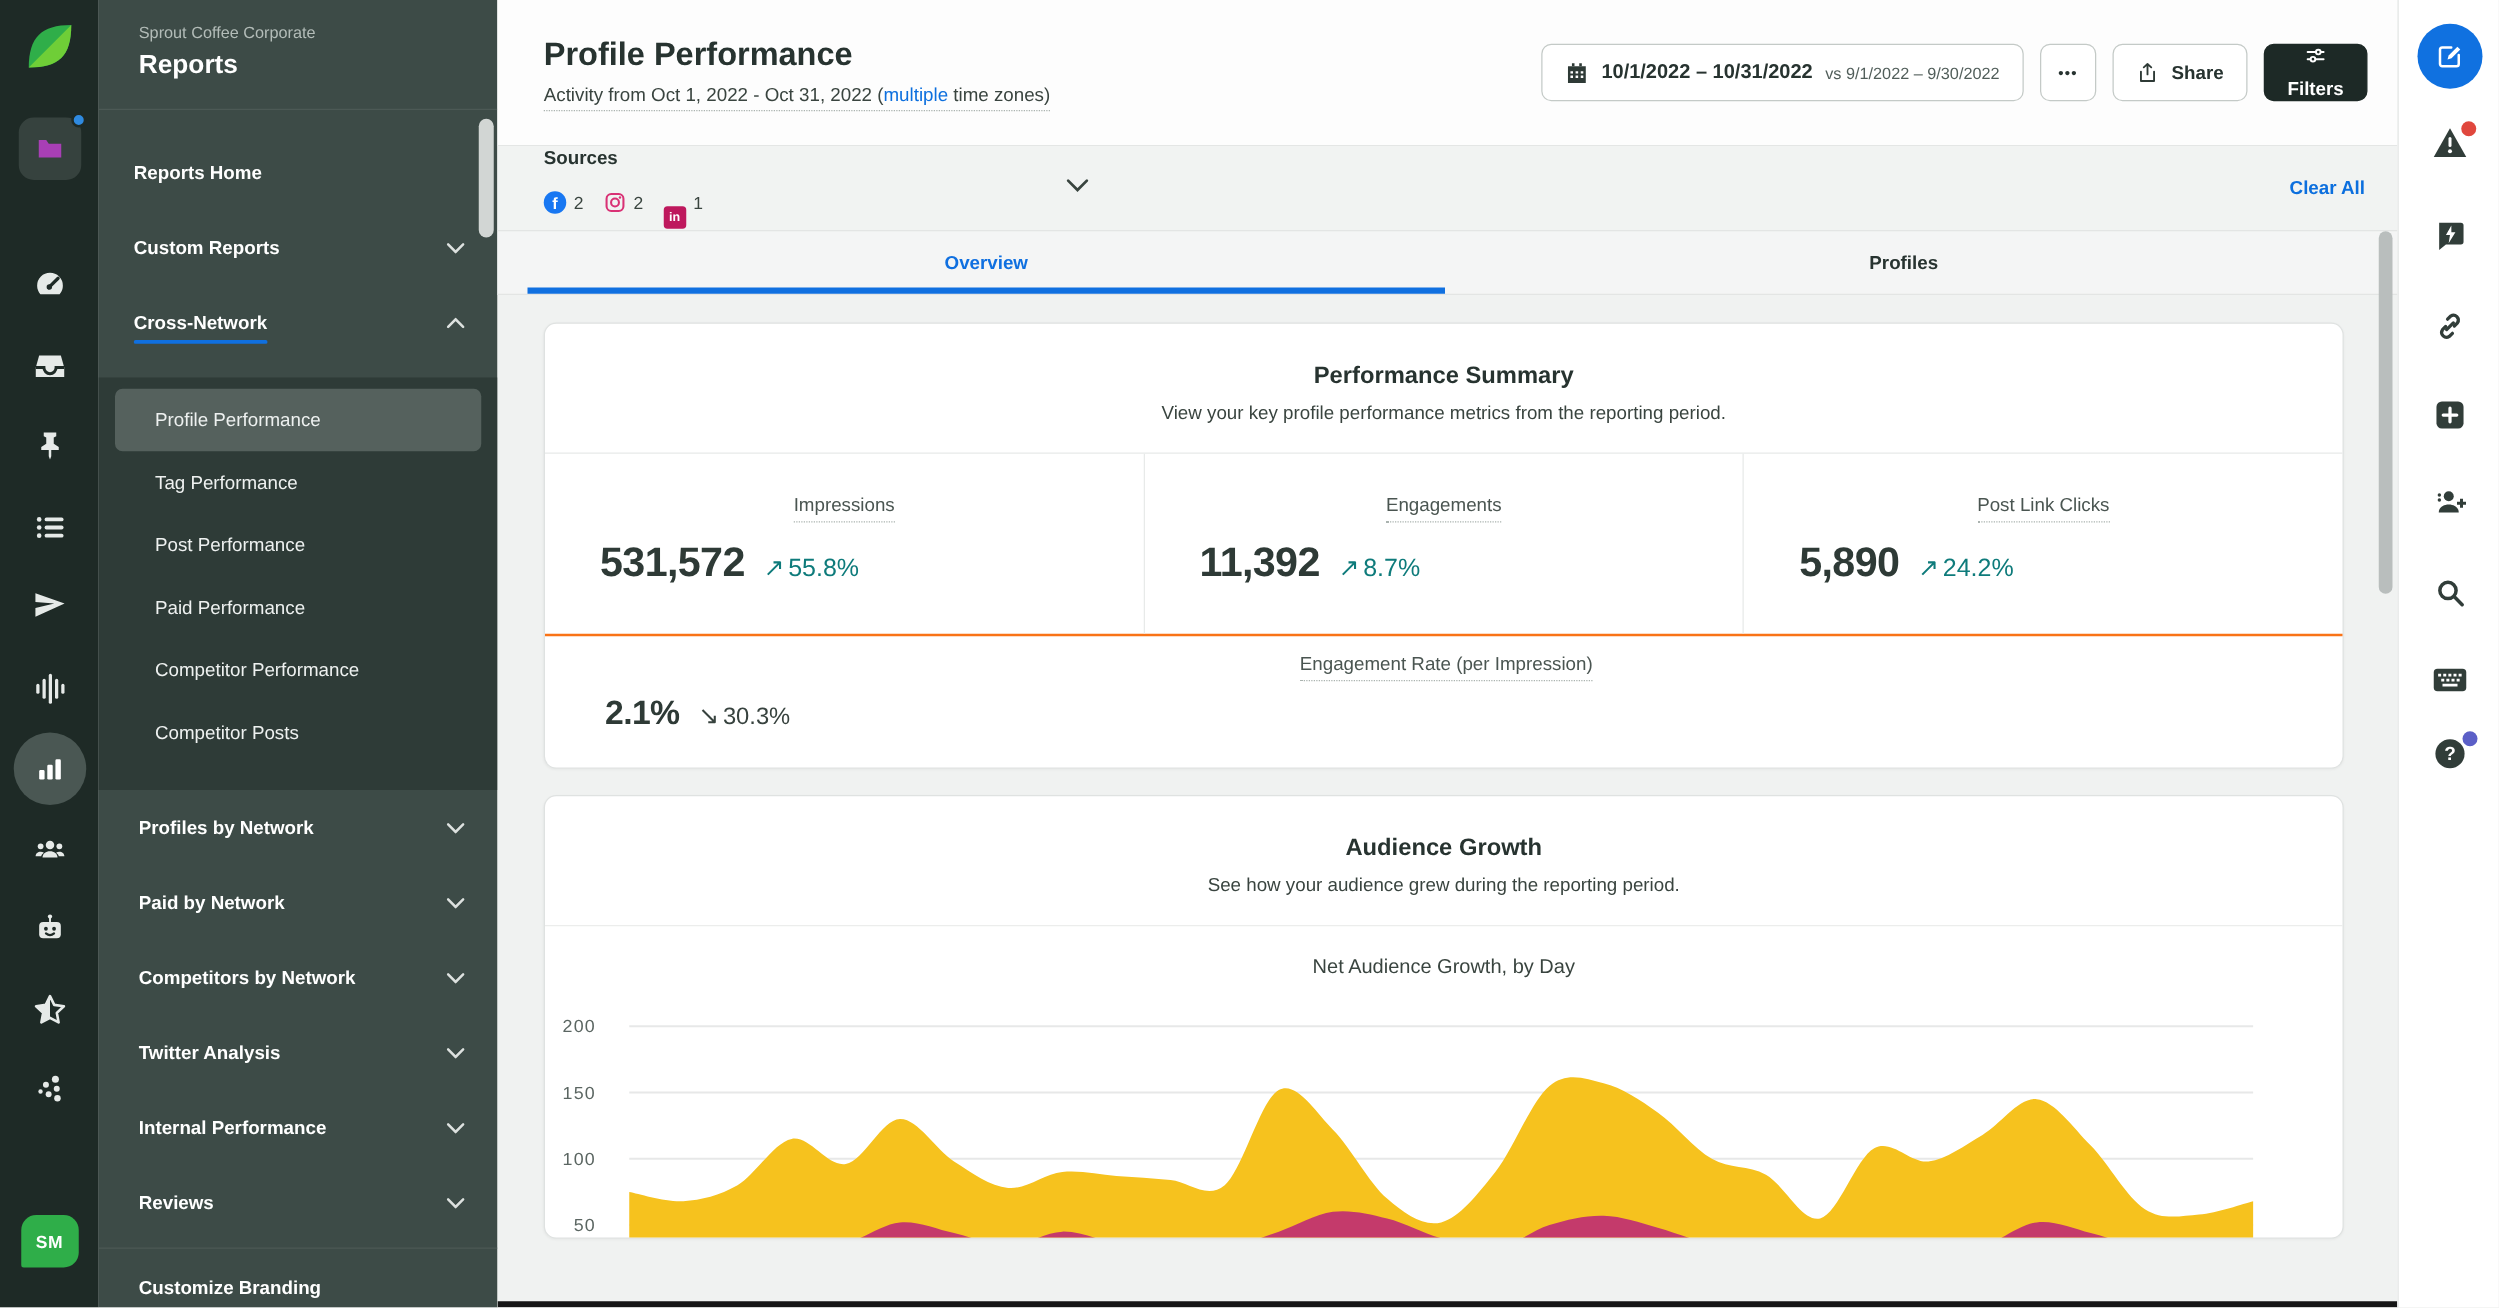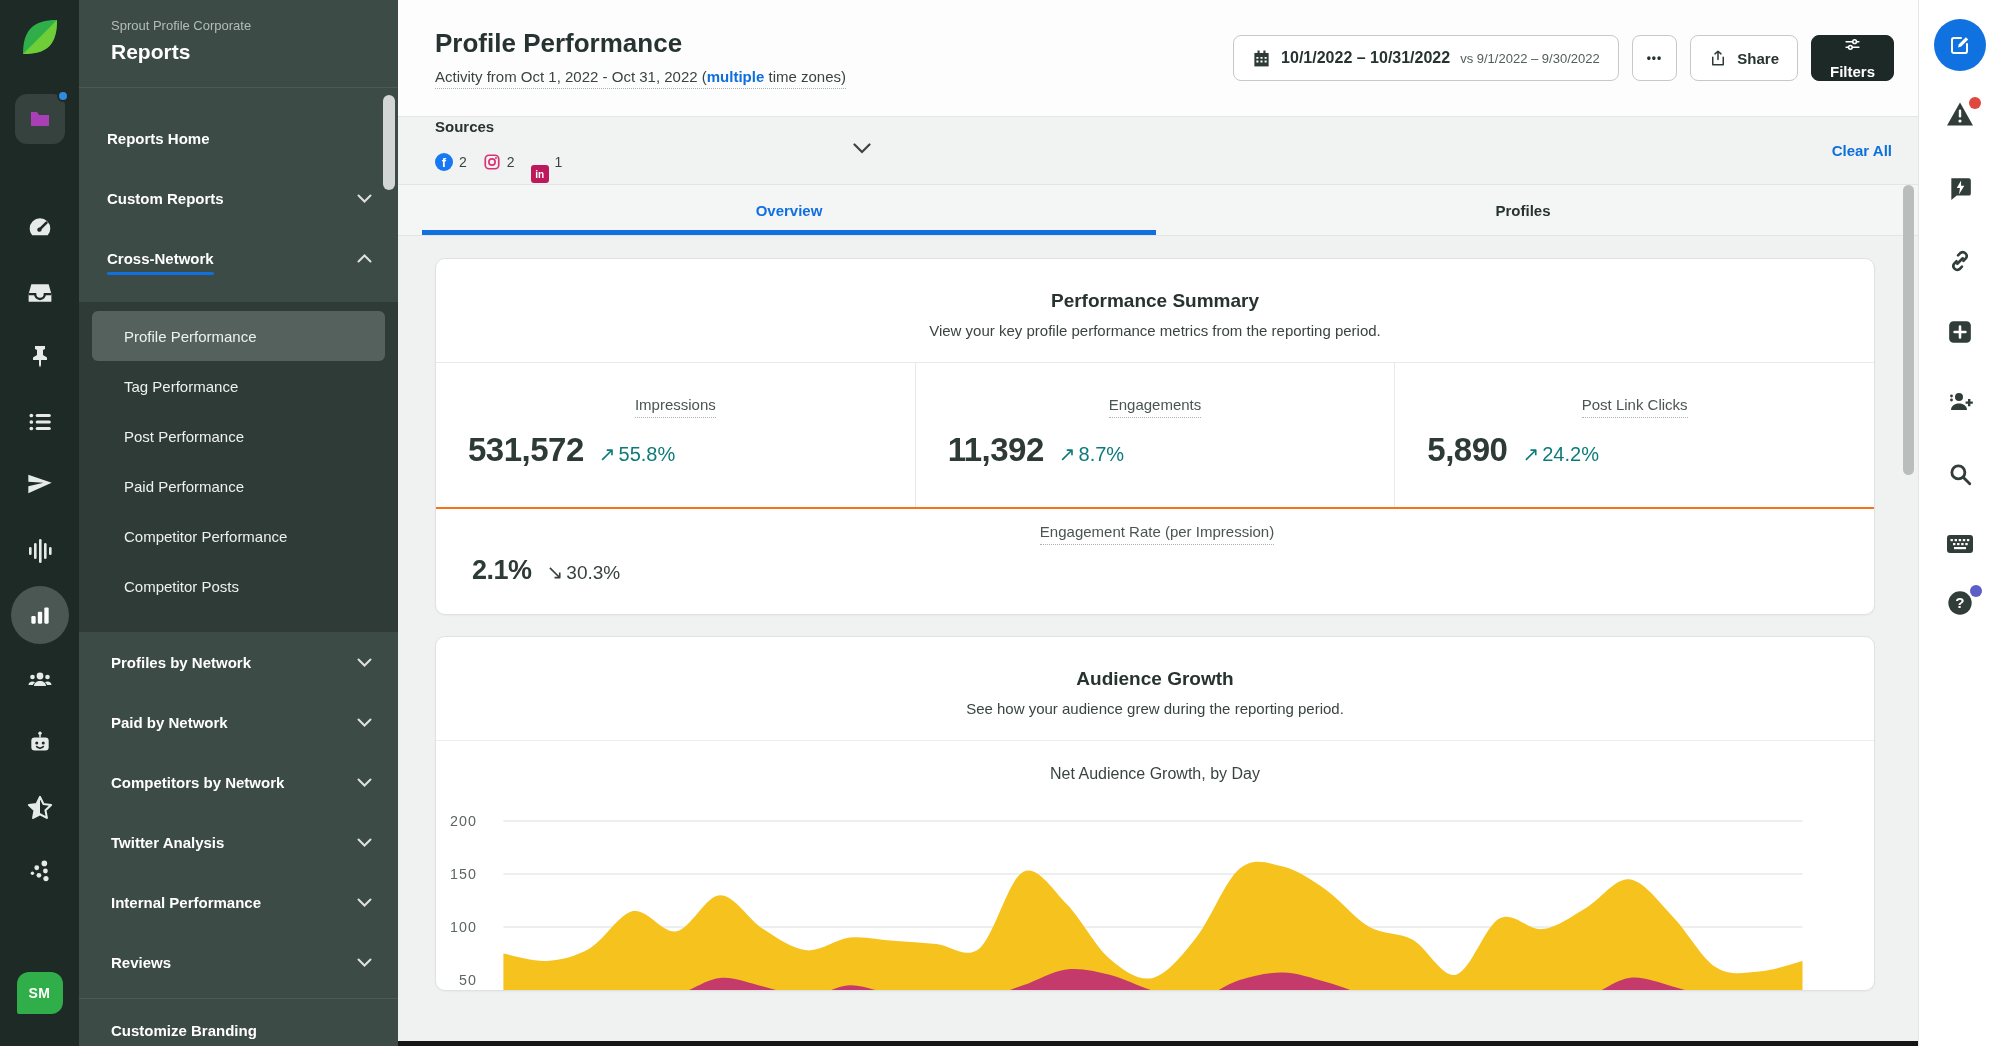--- a/index.html
+++ b/index.html
@@ -35,21 +35,21 @@
   .sb-footer { height:50px; display:flex; align-items:center; padding-left:32px; font-size:15px; font-weight:bold; cursor:pointer; }
   .sb-scroll { position:absolute; top:95px; right:3px; width:12px; height:95px; border-radius:6px; background:#d2d6d4; }
   .chev { flex:none; opacity:.95; }
 
   
   .main { position:relative; flex:1; display:flex; flex-direction:column; background:#f0f2f1; min-width:0; }
   .m-head { height:117px; background:#fdfdfd; border-bottom:1px solid #e4e6e5; display:flex; align-items:center; padding:0 24px 0 37px; flex:none; }
   .m-titleblock { flex:1; }
   .m-title { font-size:26px; font-weight:bold; color:#273330; margin-bottom:9px; }
   .m-sub { display:inline-block; font-size:15px; color:#39443f; border-bottom:1px dotted #aab3af; padding-bottom:3px; }
-  .m-sub .link { color:#0c6fde; font-weight:bold; }
+  .m-sub .link { color:#0c6fde; font-weight:normal; }
   .btnrow { display:flex; align-items:center; gap:13px; }
   .btn { display:flex; align-items:center; gap:10px; height:46px; background:#fff; border:1px solid #c4cac7; border-radius:8px; padding:0 18px; font-size:15px; font-weight:bold; color:#273330; cursor:pointer; }
   .btn .cmp { font-size:13px; font-weight:normal; color:#515e5a; }
   .btn-dark { background:#1d2926; border-color:#1d2926; color:#fff;flex-direction:column; }
 
   .sources { height:68px; background:#f1f3f2; border-bottom:1px solid #e3e5e4; display:flex; align-items:center; padding:0 26px 0 37px; flex:none; position:relative; }
   .src-left { width:430px; }
   .src-title { font-size:15px; font-weight:bold; color:#273330; margin-bottom:6px; }
   .src-nets { display:flex; align-items:center; gap:16px; }
   .src-net { display:flex; align-items:center; gap:6px; font-size:14px; color:#39443f; }
@@ -66,21 +66,21 @@
   .scrollarea { flex:1; padding:22px 43px 0 37px; position:relative; overflow:hidden;text-align:center; }
   .card { background:#fff; border:1px solid #dfe2e1; border-radius:10px; box-shadow:0 1px 2px rgba(0,0,0,.04); }
   .card-head { padding:31px 32px 23px 32px; }
   .card-title { font-size:19px; font-weight:bold; color:#273330; margin-bottom:10px; }
   .card-desc { font-size:15px; color:#39443f; }
   .metrics { display:flex; border-top:1px solid #e8eae9; }
   .metric { flex:1; padding:33px 32px 38px 32px; }
   .metric + .metric { border-left:1px solid #e8eae9; }
   .m-label { display:inline-block; font-size:15px; color:#4a5551; border-bottom:1px dotted #aab3af; padding-bottom:4px; }
   .m-valrow { display:flex; align-items:baseline; margin-top:13px; }
-  .m-value { font-size:33px; font-weight:bold; color:#2e3a36; letter-spacing:-0.5px; }
+  .m-value { font-size:33px; font-weight:bold; color:#2e3a36; letter-spacing:-0.5px;margin-left:12px; }
   .m-delta { display:flex; align-items:baseline; margin-left:15px; font-size:20px; }
   .m-delta .arrow { font-size:20px; margin-right:3px; }
   .up { color:#0e7b7b; }
   .down { color:#37423e; }
   .rate-row { border-top:2px solid #f97316; padding:14px 32px 28px 36px; }
   .rate-row .m-value { font-size:27px; }
   .rate-row .m-delta { font-size:19px; }
 
   .gap { height:21px; }
   .ag-divider { height:1px; background:#ecedec; }
@@ -211,21 +211,21 @@
           <circle cx="17.5" cy="19" r="2.4"></circle>
       </svg>
     </div>
     <div class="rail-item" style="top:972px">
       <div class="avatar">SM</div>
     </div>
   </div>
 
   <div class="sidebar">
     <div class="sb-head">
-      <div class="sb-account">Sprout Profile Corporate</div>
+      <div class="sb-account">Sprout Coffee Corporate</div>
       <div class="sb-title">Reports</div>
     </div>
     <div class="sb-spacer"></div>
 
     <div class="sb-row">
       <span class="lbl">Reports Home</span>
     </div>
     <div class="sb-row">
       <span class="lbl">Custom Reports</span>
       <svg class="chev" width="15" height="9" viewBox="0 0 15 9" fill="none">

